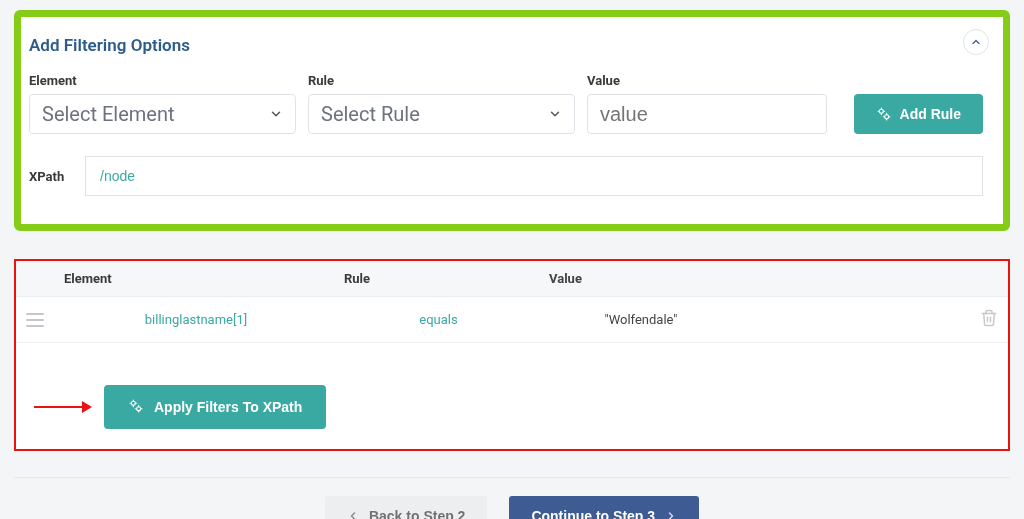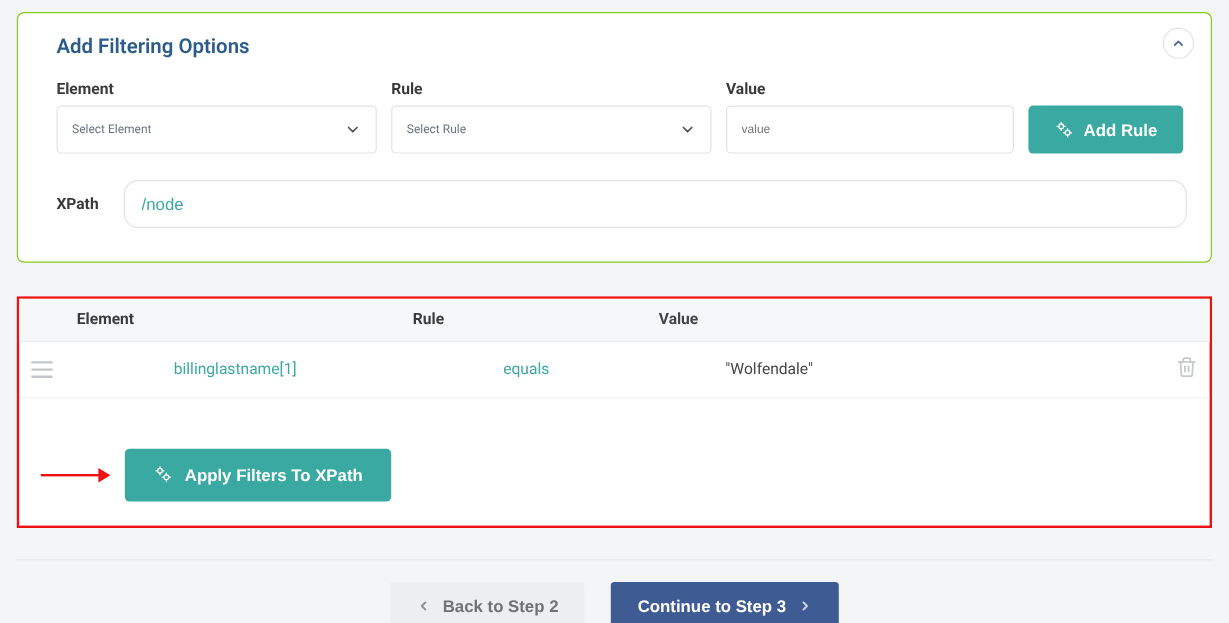--- a/index.html
+++ b/index.html
@@ -11,23 +11,23 @@
     padding: 0;
   }
   .page {
     width: 1024px;
     margin: 0 auto;
     background: #f3f5f7;
     padding: 10px 14px 20px 14px;
   }
   .panel {
     background: #fff;
-    border: 1px solid #84cc16;
+    border: 7px solid #84cc16;
     border-radius: 6px;
-    padding: 18px 20px 28px 32px;
+    padding: 18px 20px 28px 8px;
     position: relative;
   }
   .panel-title {
     color: #2d5c8a;
     font-size: 17px;
     font-weight: 600;
     margin-bottom: 18px;
   }
   .collapse-btn {
     position: absolute;
@@ -47,36 +47,36 @@
 
   .form-row {
     display: flex;
     gap: 12px;
     align-items: flex-end;
     margin-bottom: 22px;
   }
   .col-element { flex: 0 0 267px; }
   .col-rule    { flex: 0 0 267px; }
   .col-value   { flex: 0 0 240px; }
-  .col-btn     { flex: 1 1 auto; display:flex; justify-content:flex-start; }
+  .col-btn     { flex: 1 1 auto; display:flex; justify-content:flex-end; }
 
   .field-label {
     font-size: 13px;
     font-weight: 700;
     color: #3a3a3a;
     margin-bottom: 6px;
     display: block;
   }
   .select, .text-input {
     width: 100%;
     height: 40px;
     border: 1px solid #dfe3e8;
     border-radius: 4px;
     padding: 0 12px;
-    font-size: 10px;
+    font-size: 20px;
     color: #555;
     background: #fff;
     display: flex;
     align-items: center;
     justify-content: space-between;
     cursor: pointer;
   }
   .select span { color: #6b7280; }
   .text-input { color:#888; }
   .chev { display:inline-flex; }
@@ -105,21 +105,21 @@
   .xpath-label {
     font-size: 13px;
     font-weight: 700;
     color: #3a3a3a;
     width: 46px;
   }
   .xpath-input {
     flex: 1;
     height: 40px;
     border: 1px solid #dfe3e8;
-    border-radius: 12px;
+    border-radius: 0;
     padding: 0 14px;
     font-size: 14px;
     color: #3aa9a2;
     background: #fff;
   }
 
   
   .highlight-box {
     border: 2px solid #e11;
     background: #fff;

